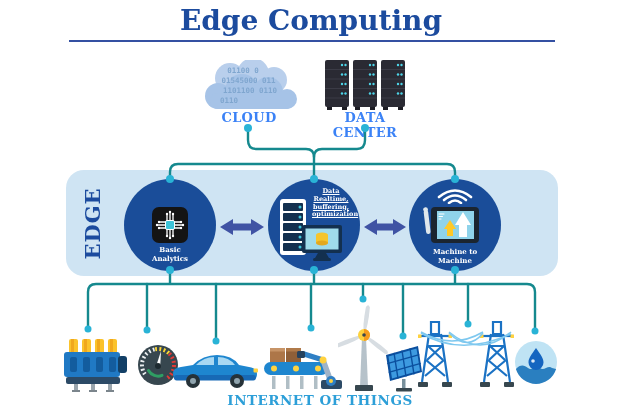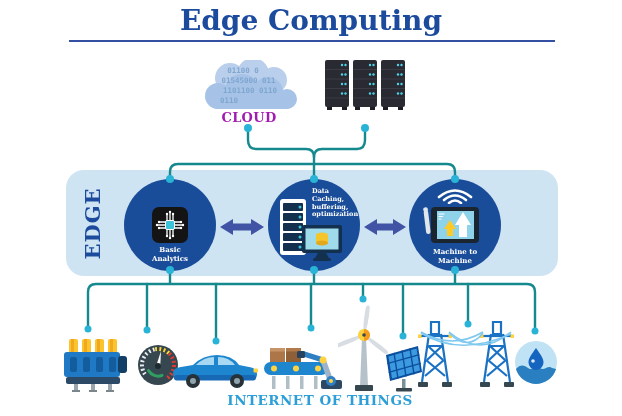--- a/index.html
+++ b/index.html
@@ -8,32 +8,32 @@
   .abs{position:absolute;}
   
   .title{position:absolute;left:0;top:4px;width:622px;text-align:center;
          font-size:28px;font-weight:bold;color:#1c4b9e;letter-spacing:0px;}
   .rule{position:absolute;left:69px;top:40px;width:486px;height:0;border-top:2.5px solid #3450a2;}
   
   .cloud-wrap{position:absolute;left:198px;top:60px;width:102px;height:52px;}
   .binary{position:absolute;left:203px;top:66px;width:94px;color:#7fa6cf;
           font-family:"DejaVu Sans Mono", monospace;font-weight:bold;font-size:7.5px;line-height:10px;}
   .binary div{text-align:center;}
-  .top-label{position:absolute;top:110px;font-size:13px;font-weight:bold;color:#a21caf;text-align:center;letter-spacing:.3px;}
+  .top-label{position:absolute;top:110px;font-size:13px;font-weight:bold;color:#3b82f6;text-align:center;letter-spacing:.3px;}
   
   .band{position:absolute;left:66px;top:170px;width:492px;height:106px;background:#cfe4f3;border-radius:18px;}
   .edge-label-box{position:absolute;left:70px;top:170px;width:44px;height:106px;display:flex;align-items:center;justify-content:center;}
   .edge-label{transform:rotate(-90deg);font-size:21px;font-weight:bold;color:#1c4b9e;letter-spacing:1px;}
   
   .node{position:absolute;width:92px;height:92px;border-radius:50%;background:#1a4d99;top:179px;}
   .c1{left:124px;} .c2{left:268px;} .c3{left:409px;}
   .node-text{position:absolute;width:100%;text-align:center;color:#fff;
              font-size:7px;font-weight:bold;line-height:8.5px;}
-  .c2-text{position:absolute;left:44px;top:9px;width:38px;color:#fff;
-           font-size:6.5px;font-weight:bold;line-height:7.8px;}
+  .c2-text{position:absolute;left:44px;top:9px;width:38px;text-align:center;color:#fff;
+           font-size:6.5px;font-weight:bold;line-height:7.8px;text-decoration:underline;}
   .iot-label{position:absolute;left:0;top:392px;width:640px;text-align:center;
              font-size:13.5px;font-weight:bold;color:#2d9fd8;letter-spacing:.5px;}
   svg{display:block;}
   .overlay{position:absolute;left:0;top:0;z-index:6;pointer-events:none;}
   .band,.edge-label-box{z-index:1;} .node{z-index:3;}
   .icon-abs{position:absolute;z-index:2;}
 </style>
 </head>
 <body>
 
@@ -103,20 +103,21 @@
           <rect x="2" y="47" width="5" height="3"></rect>
             <rect x="17" y="47" width="5" height="3"></rect>
           <rect x="30" y="47" width="5" height="3"></rect>
             <rect x="45" y="47" width="5" height="3"></rect>
           <rect x="58" y="47" width="5" height="3"></rect>
             <rect x="73" y="47" width="5" height="3"></rect>
         </g>
       </g>
     </svg>
   </div>
+  <div class="top-label" style="left:315px;width:100px;">DATA CENTER</div>
 
   <div class="band"></div>
   <div class="edge-label-box">
     <span class="edge-label">EDGE</span>
   </div>
 
   <div class="node c1">
     <div class="abs" style="left:28px;top:28px;">
       <svg width="36" height="36" viewBox="0 0 36 36">
         <rect x="0" y="0" width="36" height="36" rx="7" fill="#141414"></rect>
@@ -145,21 +146,21 @@
     </div>
     <div class="node-text" style="bottom:8px;text-align:center;">
       <div>Basic</div>
         <div>Analytics</div>
     </div>
   </div>
 
   <div class="node c2">
     <div class="c2-text">
       <div>Data</div>
-        <div>Caching,</div>
+        <div>Realtime,</div>
       <div>buffering,</div>
         <div>optimization</div>
     </div>
     <div class="abs" style="left:12px;top:18px;">
       <svg width="64" height="66" viewBox="0 0 64 66">
         <rect x="0" y="2" width="26" height="56" rx="3" fill="#fff"></rect>
         <g>
           <rect x="3" y="6" width="20" height="8" rx="1" fill="#13304f"></rect>
           <rect x="3" y="16" width="20" height="8" rx="1" fill="#13304f"></rect>
           <rect x="3" y="26" width="20" height="8" rx="1" fill="#13304f"></rect>

